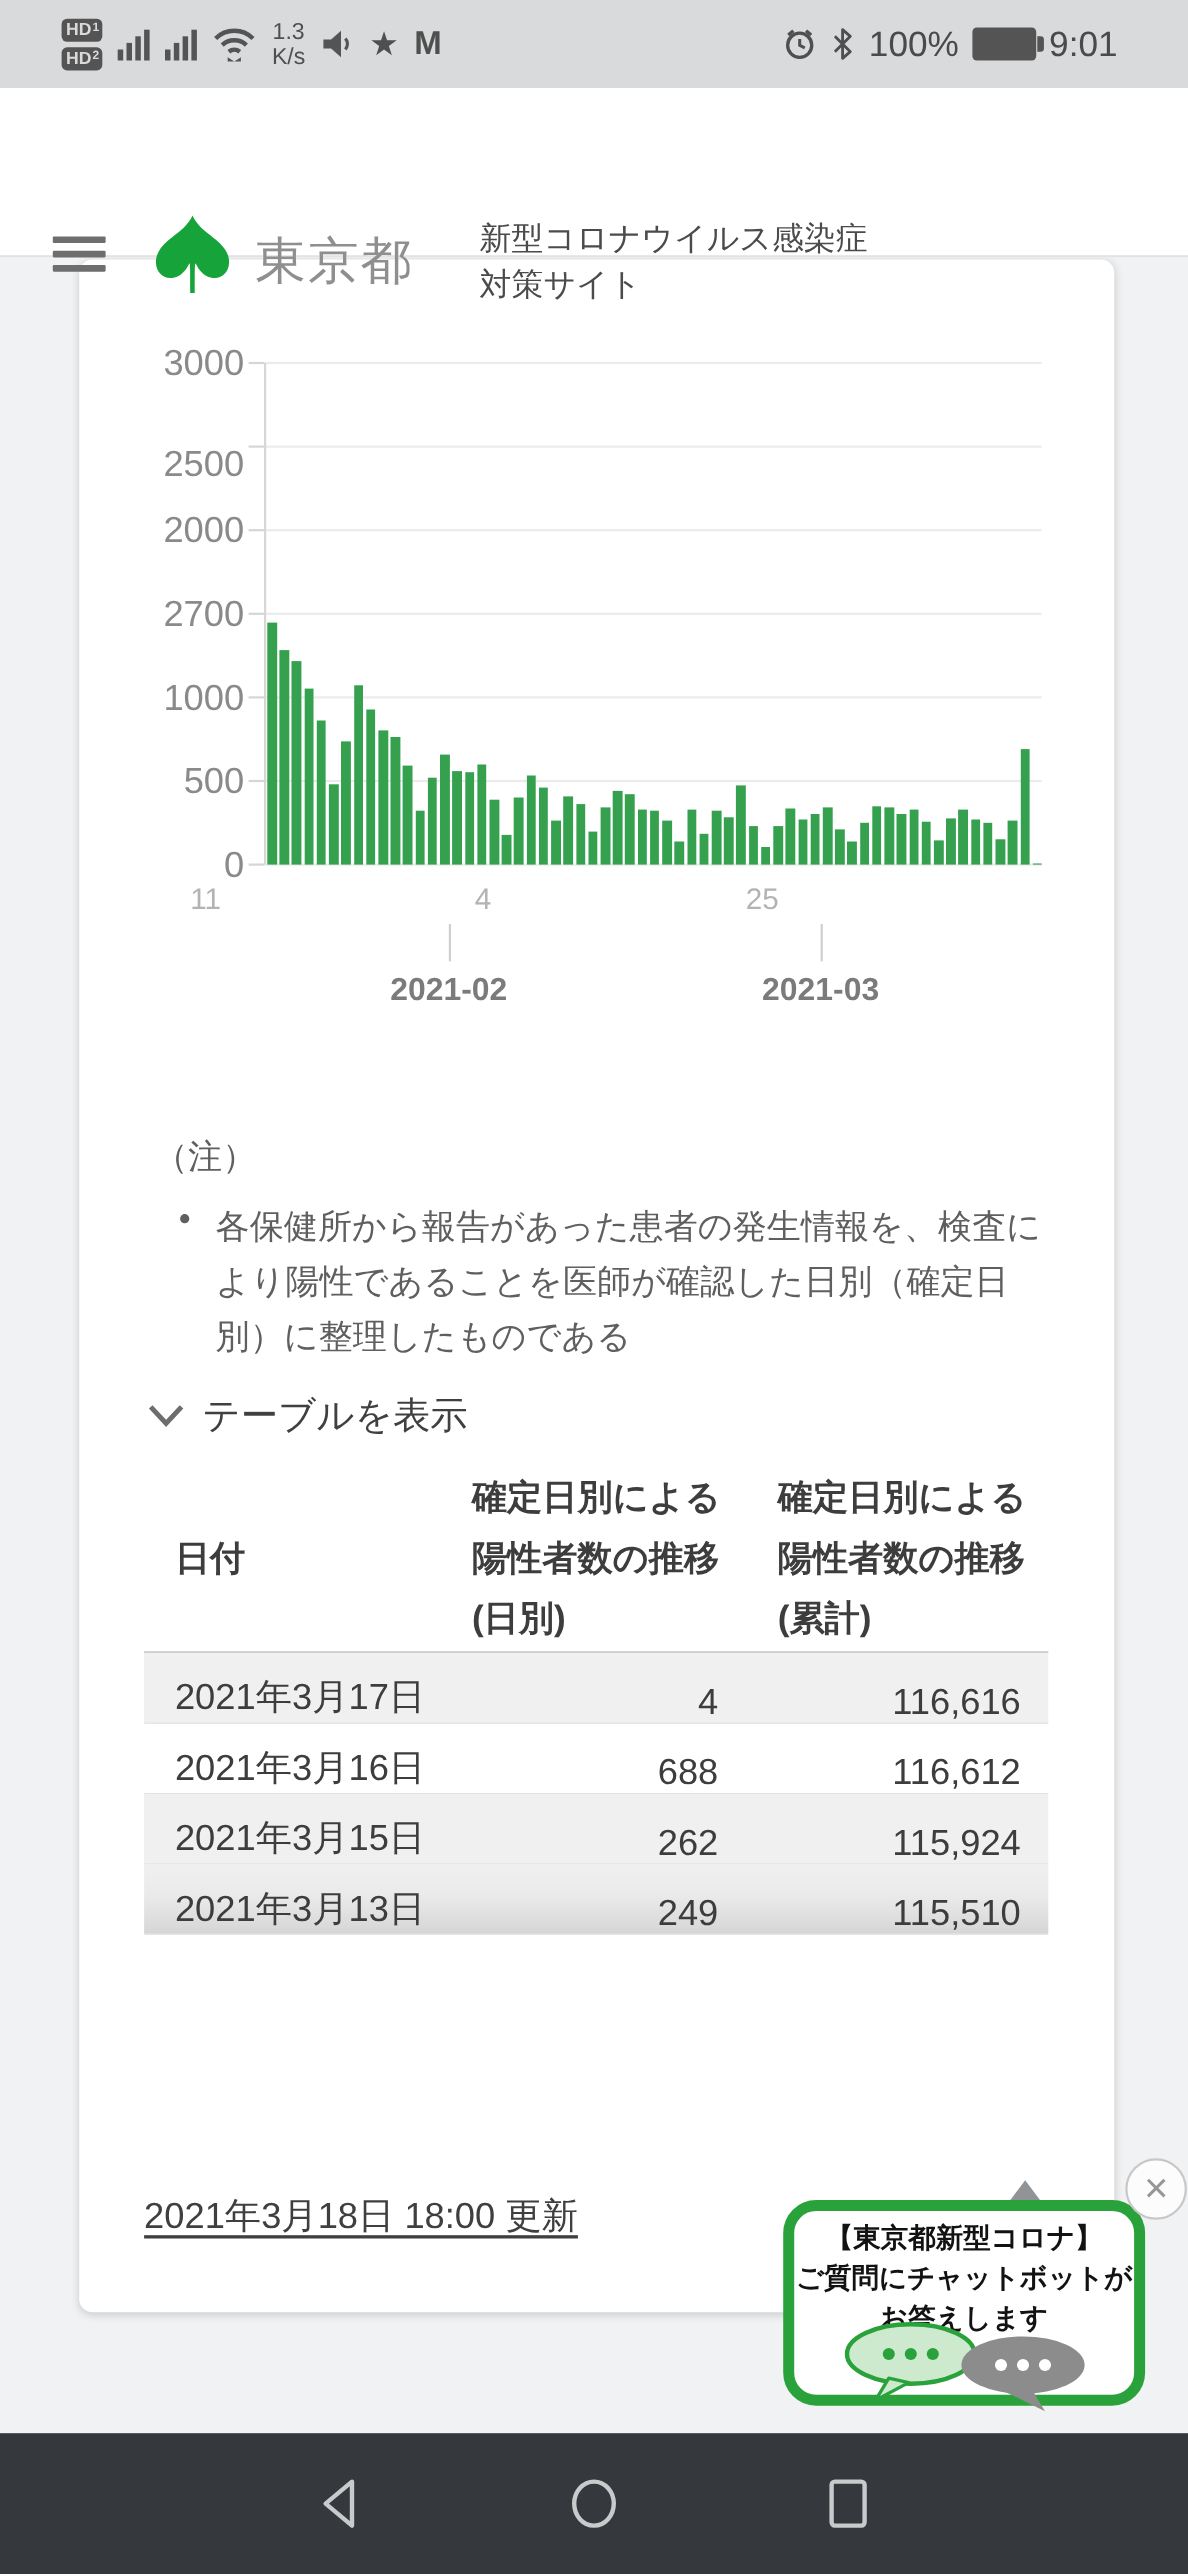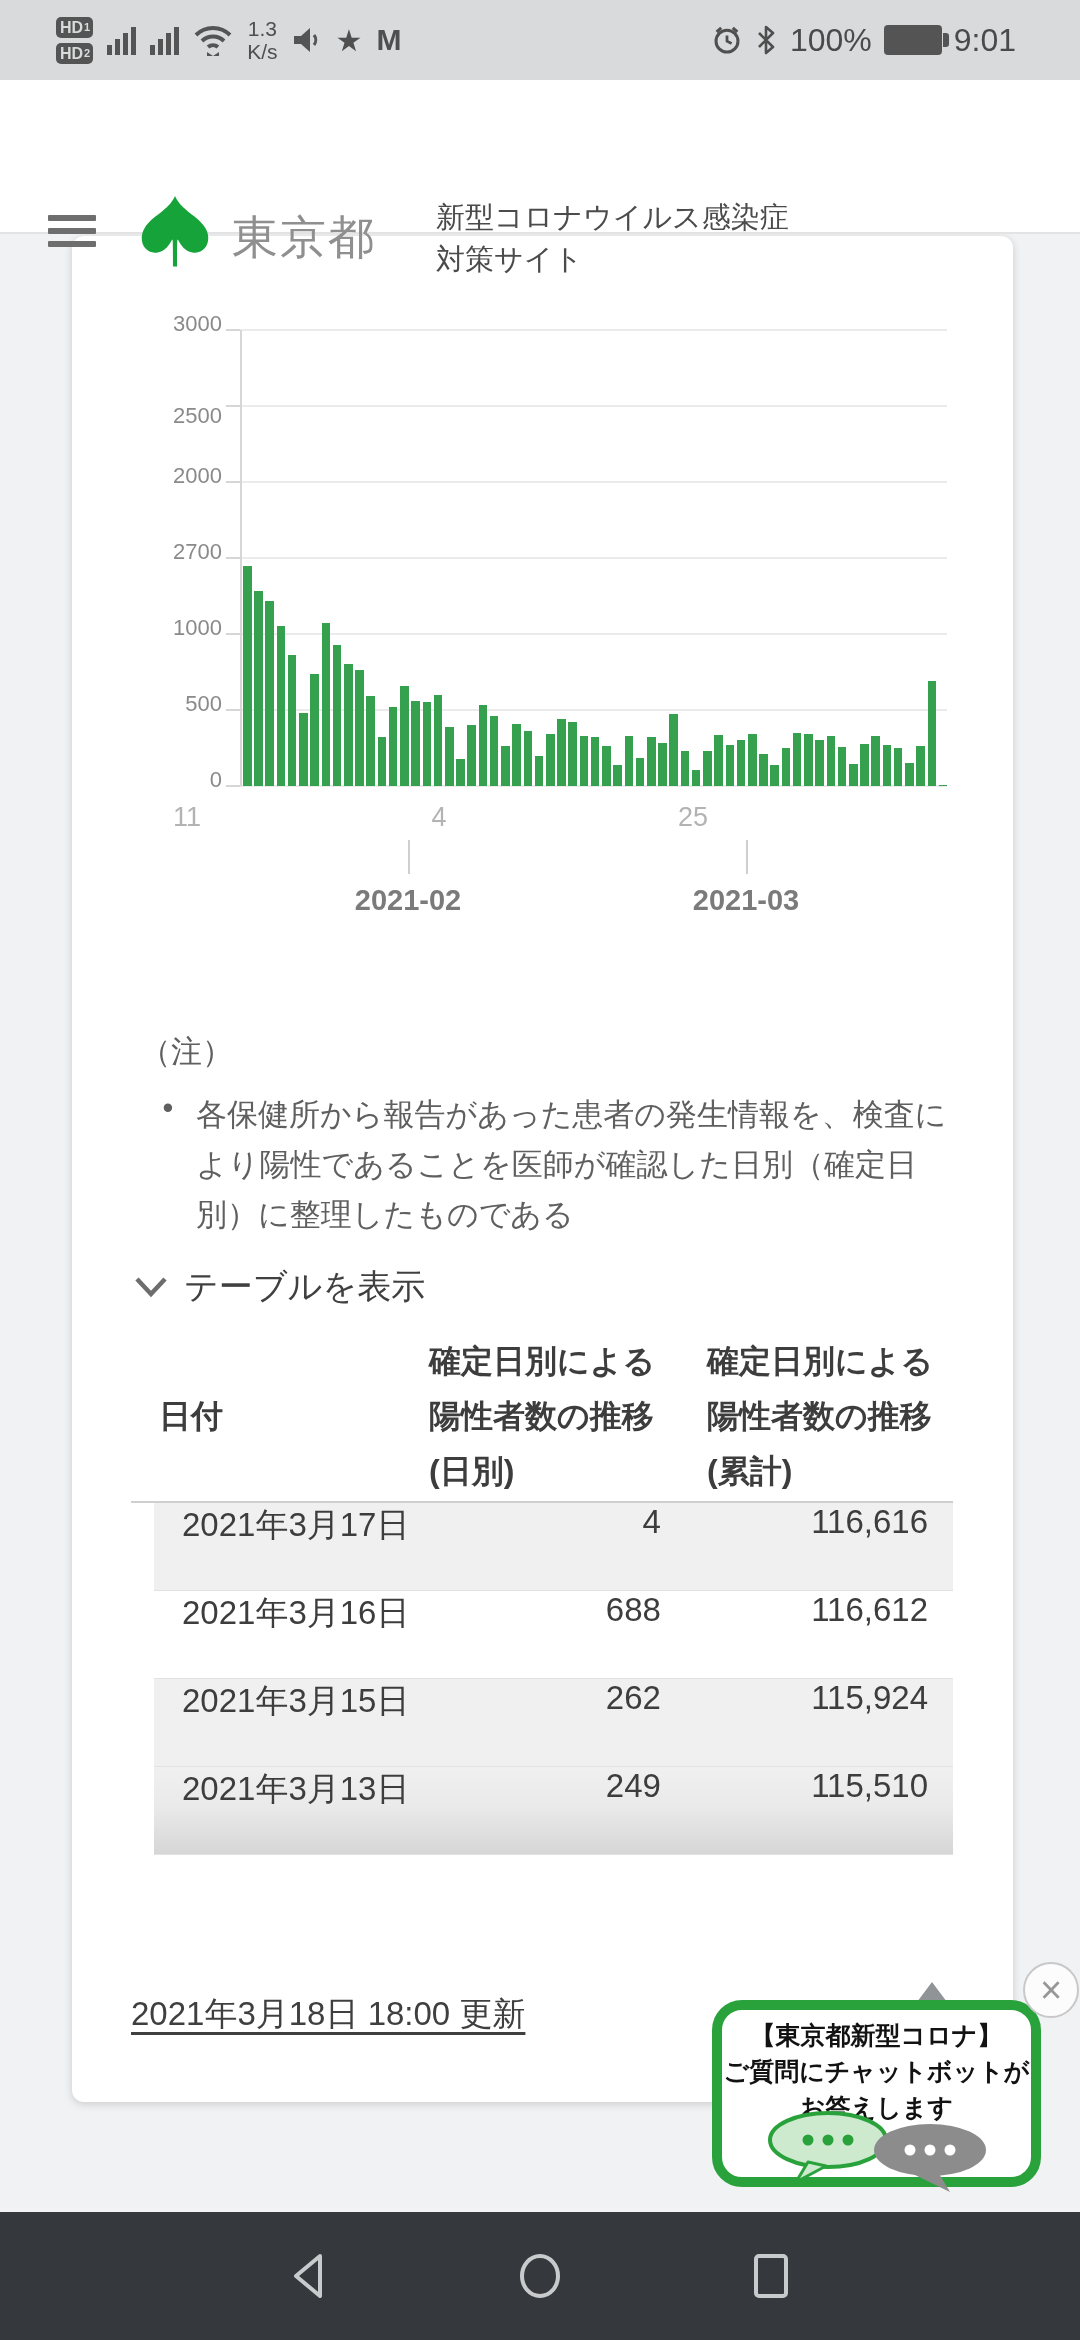--- a/index.html
+++ b/index.html
@@ -4,21 +4,21 @@
 <style>
   html,body{margin:0;padding:0;background:#777;}
   *{box-sizing:border-box;font-family:"Liberation Sans","DejaVu Sans",sans-serif;}
   #screen{position:relative;width:1080px;height:2340px;background:#f0f2f3;overflow:hidden;margin:0 auto;}
 
   
   #status-bar{position:absolute;left:0;top:0;width:1080px;height:80px;background:#d9dadb;display:flex;align-items:center;color:#4f4f4f;}
   .sb-left{display:flex;align-items:center;gap:14px;margin-left:56px;}
   .sb-right{display:flex;align-items:center;gap:12px;position:absolute;right:64px;top:0;height:80px;}
   .hd-stack{display:flex;flex-direction:column;gap:5px;}
-  .hd-badge{background:#545454;color:#d9dadb;border-radius:5px;font-size:16px;font-weight:700;line-height:1;padding:3px 3px 2px 4px;display:flex;align-items:center;}
+  .hd-badge{background:#545454;color:#d9dadb;border-radius:5px;font-size:16px;font-weight:700;line-height:1;padding:3px 3px 2px 4px;display:flex;align-items:flex-start;}
   .hd-badge i{font-style:normal;font-size:11px;margin-left:1px;}
   .sig{display:flex;align-items:flex-end;gap:3px;height:30px;}
   .sig span{width:5px;background:#545454;display:block;}
   .speed{font-size:21px;line-height:23px;color:#4f4f4f;text-align:center;}
   .star-glyph{font-size:30px;color:#4f4f4f;}
   .gmail-glyph{font-size:30px;font-weight:700;color:#4f4f4f;}
   .pct,.clock-txt{font-size:32px;color:#4a4a4a;}
   .battery{position:relative;width:58px;height:30px;background:#545454;border-radius:4px;}
   .battery::after{content:"";position:absolute;right:-7px;top:8px;width:6px;height:14px;background:#545454;border-radius:0 3px 3px 0;}
 
@@ -31,21 +31,21 @@
   #site-title{position:absolute;left:436px;top:116px;font-size:29px;line-height:42px;color:#4b4b4b;}
 
   
   #card{position:absolute;left:72px;top:236px;width:941px;height:1866px;background:#fff;border-radius:12px;box-shadow:0 2px 8px rgba(0,0,0,.16);}
 
   
   #chart{position:absolute;left:0;top:0;width:941px;height:700px;}
   .grid{position:absolute;height:2px;background:#ebebeb;}
   .y-axis{position:absolute;width:2px;background:#d6d6d6;}
   .y-tick{position:absolute;height:2px;width:14px;background:#d6d6d6;}
-  .y-label{position:absolute;width:150px;text-align:right;font-size:22px;color:#8a8a8a;}
+  .y-label{position:absolute;width:150px;text-align:right;font-size:33px;color:#8a8a8a;}
   .bar{position:absolute;background:#35a04e;}
   .x-day{position:absolute;width:80px;text-align:center;font-size:27px;color:#b3b3b3;}
   .m-tick{position:absolute;width:2px;height:34px;background:#cfcfcf;}
   .m-label{position:absolute;width:160px;text-align:center;font-size:29px;font-weight:700;color:#7b7b7b;}
 
   
   #note{position:absolute;left:68px;top:795px;width:812px;color:#5f5f5f;font-size:31px;}
   #note .bullet-row{display:flex;margin-top:17px;}
   #note .dot{width:56px;text-align:center;font-size:31px;flex:none;}
   #note .btext{width:756px;line-height:50px;}
@@ -54,21 +54,21 @@
   #table-toggle{position:absolute;left:62px;top:1028px;display:flex;align-items:center;gap:16px;cursor:pointer;}
   #table-toggle .lbl{font-size:34px;color:#404040;}
 
   
   #data-table{position:absolute;left:59px;top:1095px;width:822px;}
   .t-head{display:flex;min-height:172px;border-bottom:2px solid #cfcfcf;align-items:center;}
   .th{font-size:32px;font-weight:700;color:#3d3d3d;white-space:pre-line;line-height:55px;}
   .th.c1{width:290px;padding-left:28px;}
   .th.c2{width:250px;padding-left:8px;}
   .th.c3{width:282px;padding-left:36px;}
-  .t-row{display:flex;height:88px;align-items:flex-start;border-bottom:1px solid #e2e2e2;font-size:33px;color:#3d3d3d;margin-left:23px;}
+  .t-row{display:flex;height:64px;align-items:flex-end;border-bottom:1px solid #e2e2e2;font-size:33px;color:#3d3d3d;}
   .t-row .c1{width:290px;padding-left:28px;}
   .t-row .c2{width:250px;text-align:right;padding-right:18px;}
   .t-row .c3{width:282px;text-align:right;padding-right:25px;}
   .t-row.odd{background:#f0f0f0;}
   .t-row.fade{background:linear-gradient(180deg,#f0f0f0 0%,#eaeaea 45%,#d6d6d6 100%);}
 
   #update-link{position:absolute;left:59px;top:1756px;font-size:33px;color:#3f3f3f;text-decoration:underline;text-underline-offset:7px;cursor:pointer;}
 
   
   #chat-pointer{position:absolute;left:917px;top:1982px;width:0;height:0;border-left:15px solid transparent;border-right:15px solid transparent;border-bottom:20px solid #919497;z-index:5;}

